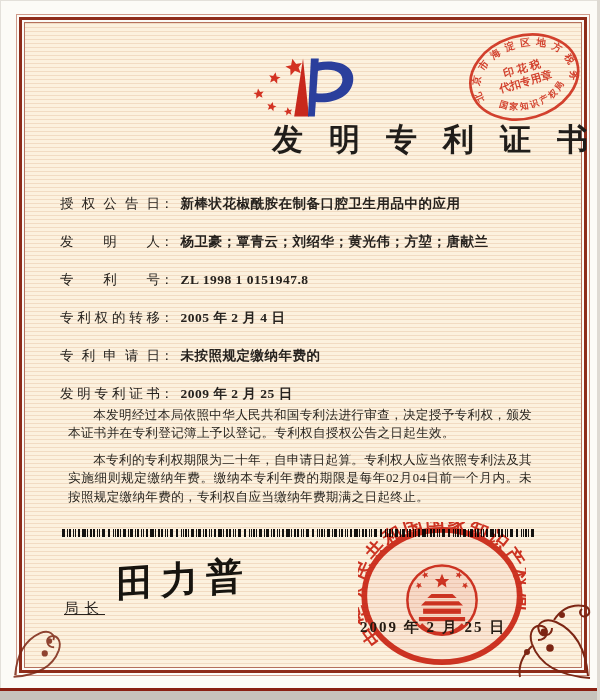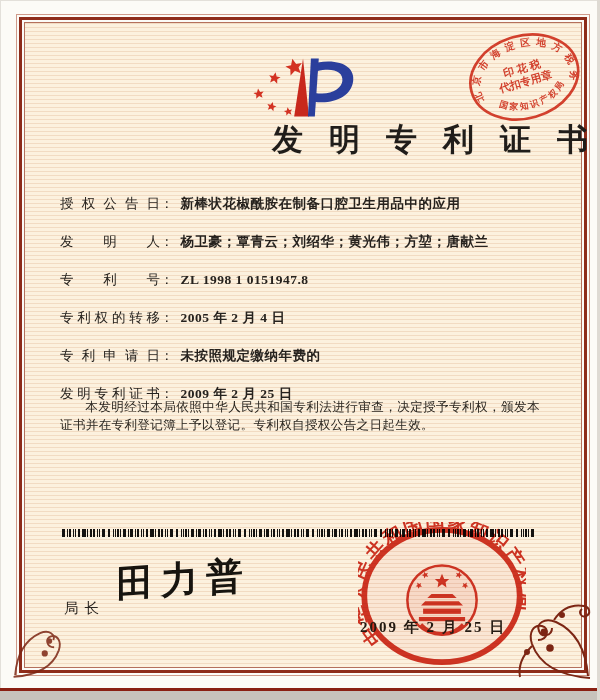--- a/index.html
+++ b/index.html
@@ -27,26 +27,26 @@
   
   .title-wrap{position:absolute;left:0;right:0;top:119px;display:flex;justify-content:flex-end;}
   .title{font-size:31px;font-weight:bold;color:#201d1a;letter-spacing:26px;transform:translateX(14px);}
   .field-row{position:absolute;left:0;right:0;height:20px;font-size:13.5px;color:#26221e;}
   .field-label{display:inline-block;width:100px;text-align-last:justify;text-align:justify;vertical-align:top;}
   .field-colon{display:inline-block;}
   .field-value{font-weight:bold;margin-left:7px;letter-spacing:.5px;}
   
   .body-text{position:absolute;left:60px;right:60px;top:398px;font-size:12.6px;
       line-height:18.4px;color:#2a2620;text-align:justify;letter-spacing:.3px;}
-  .body-text p{margin:0;text-indent:2em;}
+  .body-text p{margin:8px;text-indent:2em;}
   
   .barcode{position:absolute;left:62px;top:529px;width:478px;height:8px;}
   .barcode i{position:absolute;top:0;bottom:0;background:#15120f;}
   
-  .director{position:absolute;left:64px;top:599px;font-size:14.5px;letter-spacing:6px;color:#2a2520;}
+  .director{position:absolute;left:64px;top:599px;font-size:14.5px;letter-spacing:6px;color:#2a2520;text-decoration:underline;}
   .signature{position:absolute;left:116px;top:555px;font-size:37px;font-weight:bold;color:#17140f;
       transform:rotate(-4deg) skewX(-4deg);letter-spacing:8px;}
   
   .seal{position:absolute;left:358px;top:522px;width:168px;height:148px;opacity:.95;mix-blend-mode:multiply;}
   .issue-date{position:absolute;left:360px;top:618px;font-size:15px;font-weight:bold;
       color:#241a12;letter-spacing:2px;z-index:5;}
   .page-footer{position:absolute;left:0;right:0;top:641px;text-align:center;font-size:11.5px;
       color:#3a342c;letter-spacing:2px;}
   .flourish-br{position:absolute;right:8px;bottom:18px;width:100px;height:100px;}
   .flourish-bl{position:absolute;left:12px;bottom:20px;width:78px;height:78px;transform:scaleX(-1);opacity:.85;}
@@ -120,20 +120,21 @@
     <div class="field-row" style="top:347px;left:60px;position:absolute;">
       <span class="field-label">专利申请日</span><span class="field-colon">：</span><span class="field-value">未按照规定缴纳年费的</span>
     </div>
     <div class="field-row" style="top:385px;left:60px;position:absolute;">
       <span class="field-label">发明专利证书</span><span class="field-colon">：</span><span class="field-value">2009 年 2 月 25 日</span>
     </div>
   </div>
 
   <div class="body-text">
     <p>本发明经过本局依照中华人民共和国专利法进行审查，决定授予专利权，颁发本证书并在专利登记簿上予以登记。专利权自授权公告之日起生效。</p>
+    <p>本专利的专利权期限为二十年，自申请日起算。专利权人应当依照专利法及其实施细则规定缴纳年费。缴纳本专利年费的期限是每年02月04日前一个月内。未按照规定缴纳年费的，专利权自应当缴纳年费期满之日起终止。</p>
   </div>
 
   <div class="barcode" id="barcode">
       <i style="left:0px;width:3px"></i>
       <i style="left:5px;width:1px"></i>
       <i style="left:7px;width:2px"></i>
       <i style="left:11px;width:1px"></i>
       <i style="left:13px;width:1px"></i>
       <i style="left:16px;width:2px"></i>
       <i style="left:20px;width:4px"></i>

